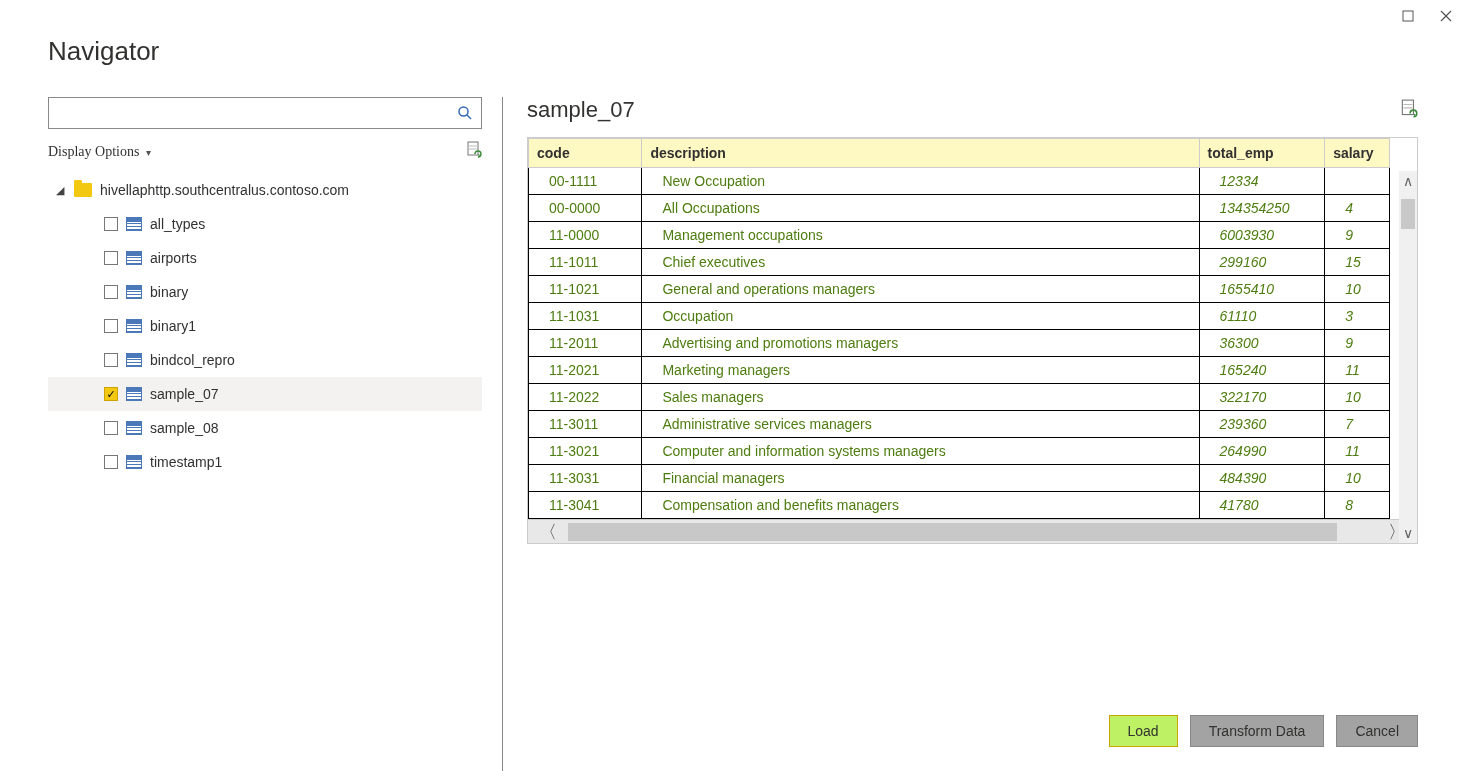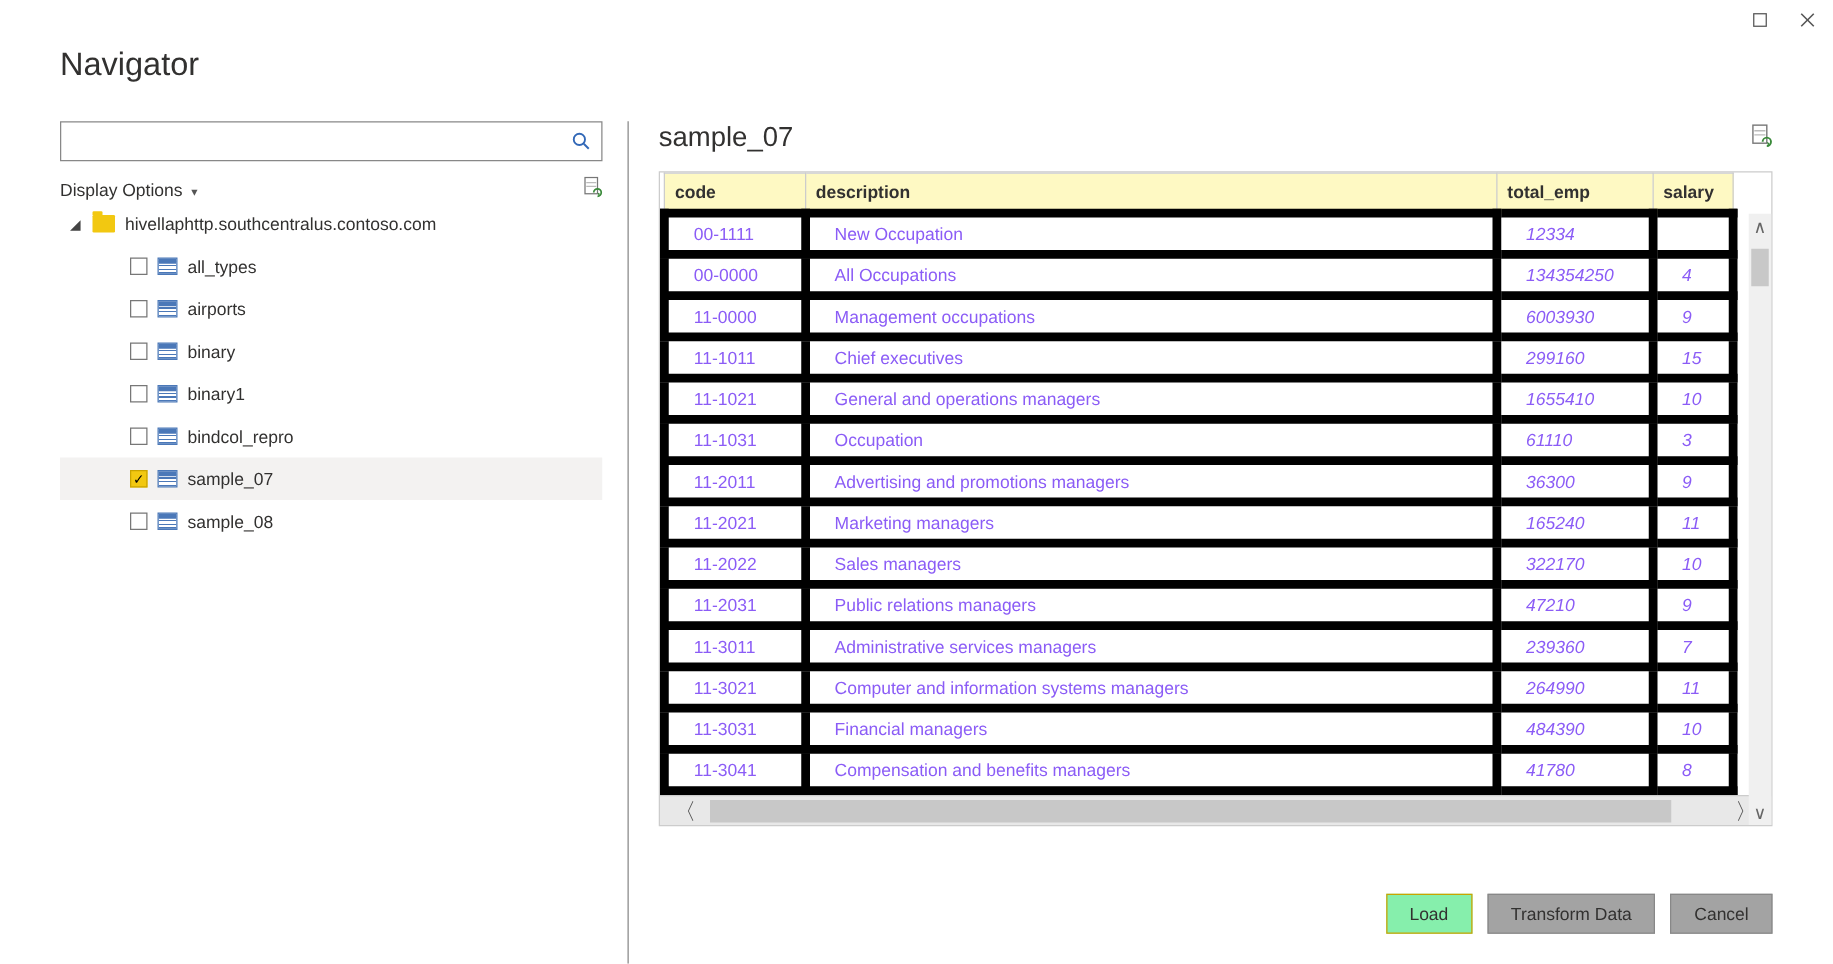--- a/index.html
+++ b/index.html
@@ -65,21 +65,22 @@
     display: flex;
     align-items: center;
     justify-content: center;
     color: #3268b7;
     font-size: 16px;
   }
   .options-row {
     display: flex;
     align-items: center;
     justify-content: space-between;
-    margin-bottom: 0;
+    margin-bottom: 10px;
+    font-family: Liberation Serif, serif;
   }
   .options-link {
     font-size: 14px;
     color: #323130;
     cursor: pointer;
   }
   .options-link .caret { font-size: 10px; margin-left: 3px; color:#555; }
   .refresh-small { color:#666; }
   .tree { flex:1; overflow:auto; }
   .tree-row {
@@ -146,23 +147,23 @@
   }
   table.grid th {
     text-align: left;
     font-weight: 600;
     background: #fef9c3;
     border: 1px solid #ccc;
     padding: 6px 8px;
     color: #323130;
   }
   table.grid td {
-    border: 7px solid #000000;
+    border: 1px solid #000000;
     padding: 5px 20px;
-    color: #8b5cf6;
+    color: #4d7c0f;
     white-space: nowrap;
     overflow: hidden;
     text-overflow: clip;
   }
   .col-code { width: 112px; }
   .col-desc { width: 550px; }
   .col-emp  { width: 124px; text-align: right; }
   .col-sal  { width: 64px; text-align: right; }
   td.num { text-align: left; font-style: italic; }
   .vscroll {
@@ -188,21 +189,21 @@
   }
   .btn {
     height: 32px;
     padding: 0 18px;
     border: 1px solid #888;
     background: #a3a3a3;
     font-size: 14px;
     color: #323130;
     cursor: pointer;
   }
-  .btn.primary { background:#86efac; border-color:#caa400; }
+  .btn.primary { background:#bef264; border-color:#caa400; }
 </style>
 </head>
 <body>
 
 <div class="titlebar">
   <div class="win-btn">
     <svg width="12" height="12">
         <rect x="1" y="1" width="10" height="10" fill="none" stroke="#555" stroke-width="1"></rect>
       </svg>
   </div>
@@ -287,20 +288,26 @@
               <span class="chk checked">✓</span>
               <span class="table-ic"></span>
               <span>sample_07</span>
             </div>
             <div class="tree-row depth1">
               <span class="tree-caret"></span>
               <span class="chk"></span>
               <span class="table-ic"></span>
               <span>sample_08</span>
             </div>
+            <div class="tree-row depth1">
+              <span class="tree-caret"></span>
+              <span class="chk"></span>
+              <span class="table-ic"></span>
+              <span>timestamp1</span>
+            </div>
           </div>
       </div>
     </div>
 
     <div class="right-pane">
       <div class="preview-header">
         <span class="preview-title">sample_07</span>
         <span class="refresh-ic">
           <svg width="18" height="20" viewBox="0 0 16 18">
               <rect x="2" y="1" width="10" height="13" fill="none" stroke="#777" stroke-width="1"></rect>
@@ -368,26 +375,20 @@
                 <td class="col-code">11-2021</td>
                 <td class="col-desc">Marketing managers</td>
                 <td class="col-emp num">165240</td>
                 <td class="col-sal num">11</td>
               </tr>
               <tr>
                 <td class="col-code">11-2022</td>
                 <td class="col-desc">Sales managers</td>
                 <td class="col-emp num">322170</td>
                 <td class="col-sal num">10</td>
-              </tr>
-              <tr>
-                <td class="col-code">11-2031</td>
-                <td class="col-desc">Public relations managers</td>
-                <td class="col-emp num">47210</td>
-                <td class="col-sal num">9</td>
               </tr>
               <tr>
                 <td class="col-code">11-3011</td>
                 <td class="col-desc">Administrative services managers</td>
                 <td class="col-emp num">239360</td>
                 <td class="col-sal num">7</td>
               </tr>
               <tr>
                 <td class="col-code">11-3021</td>
                 <td class="col-desc">Computer and information systems managers</td>

